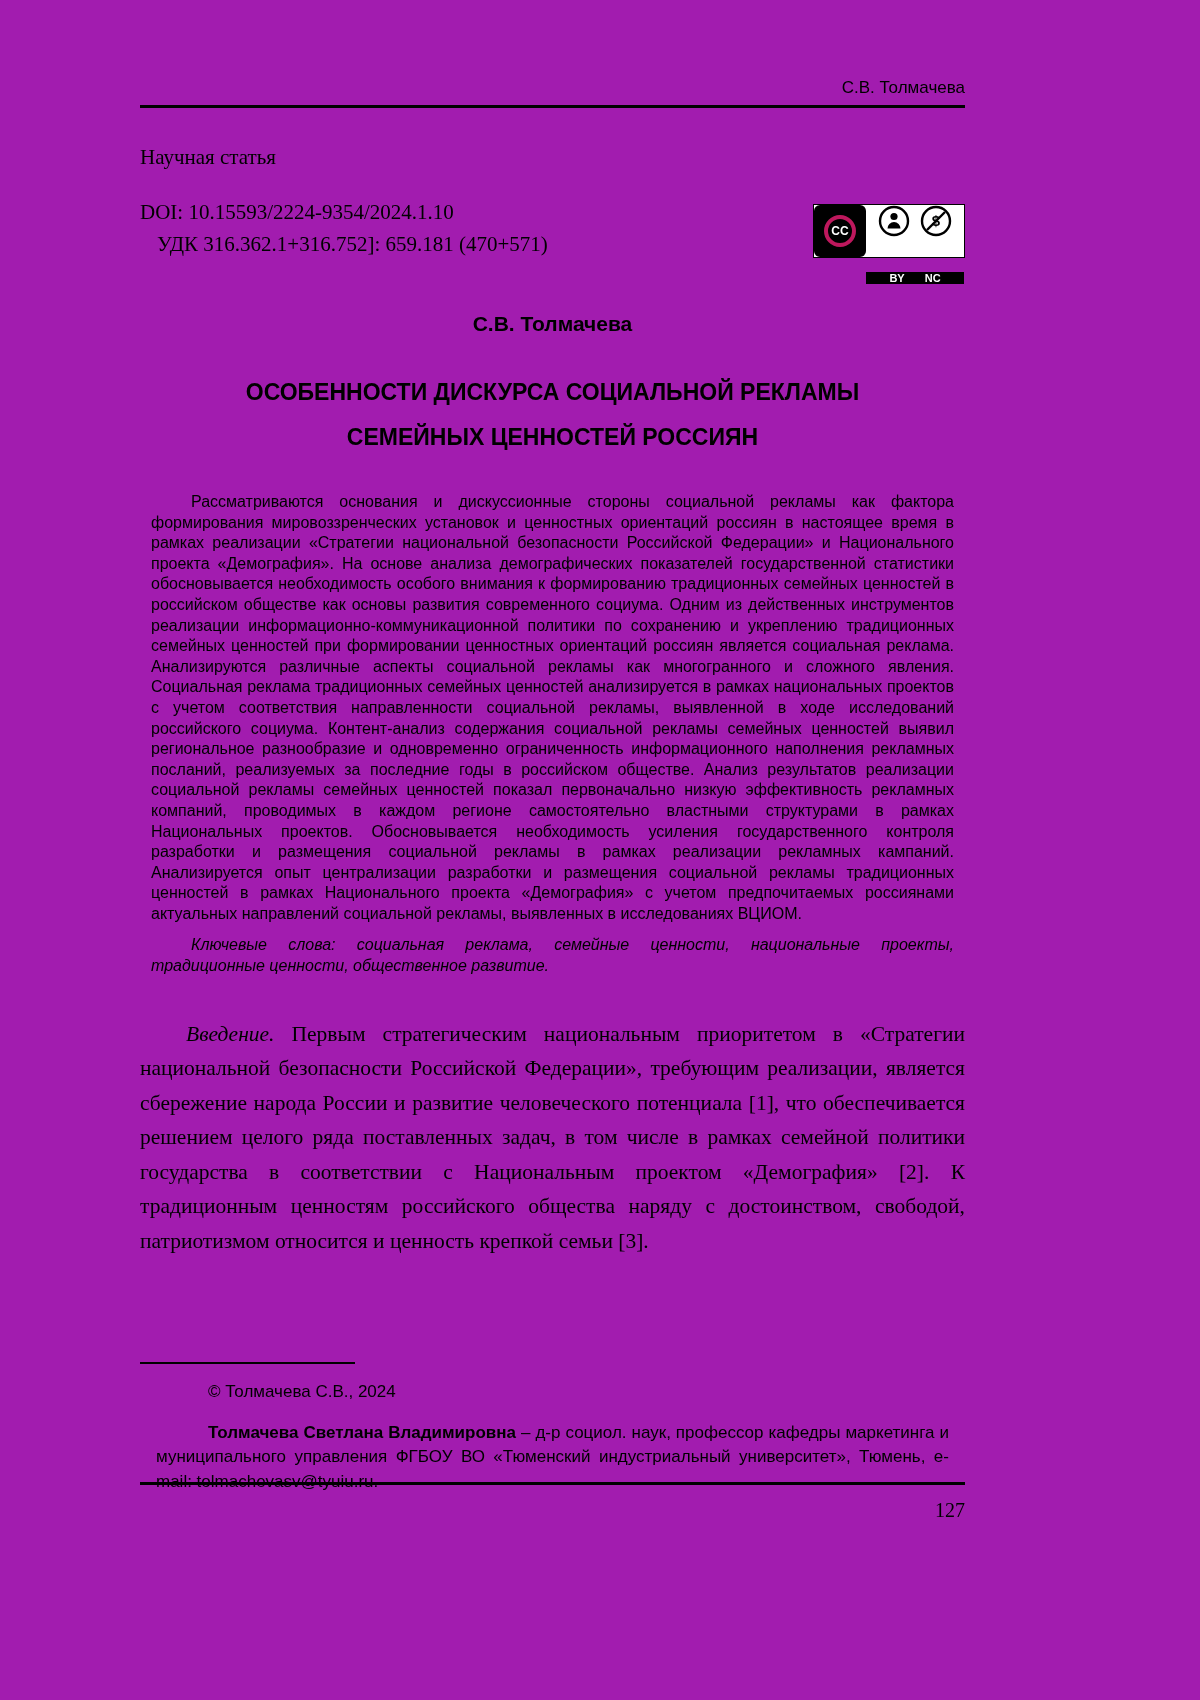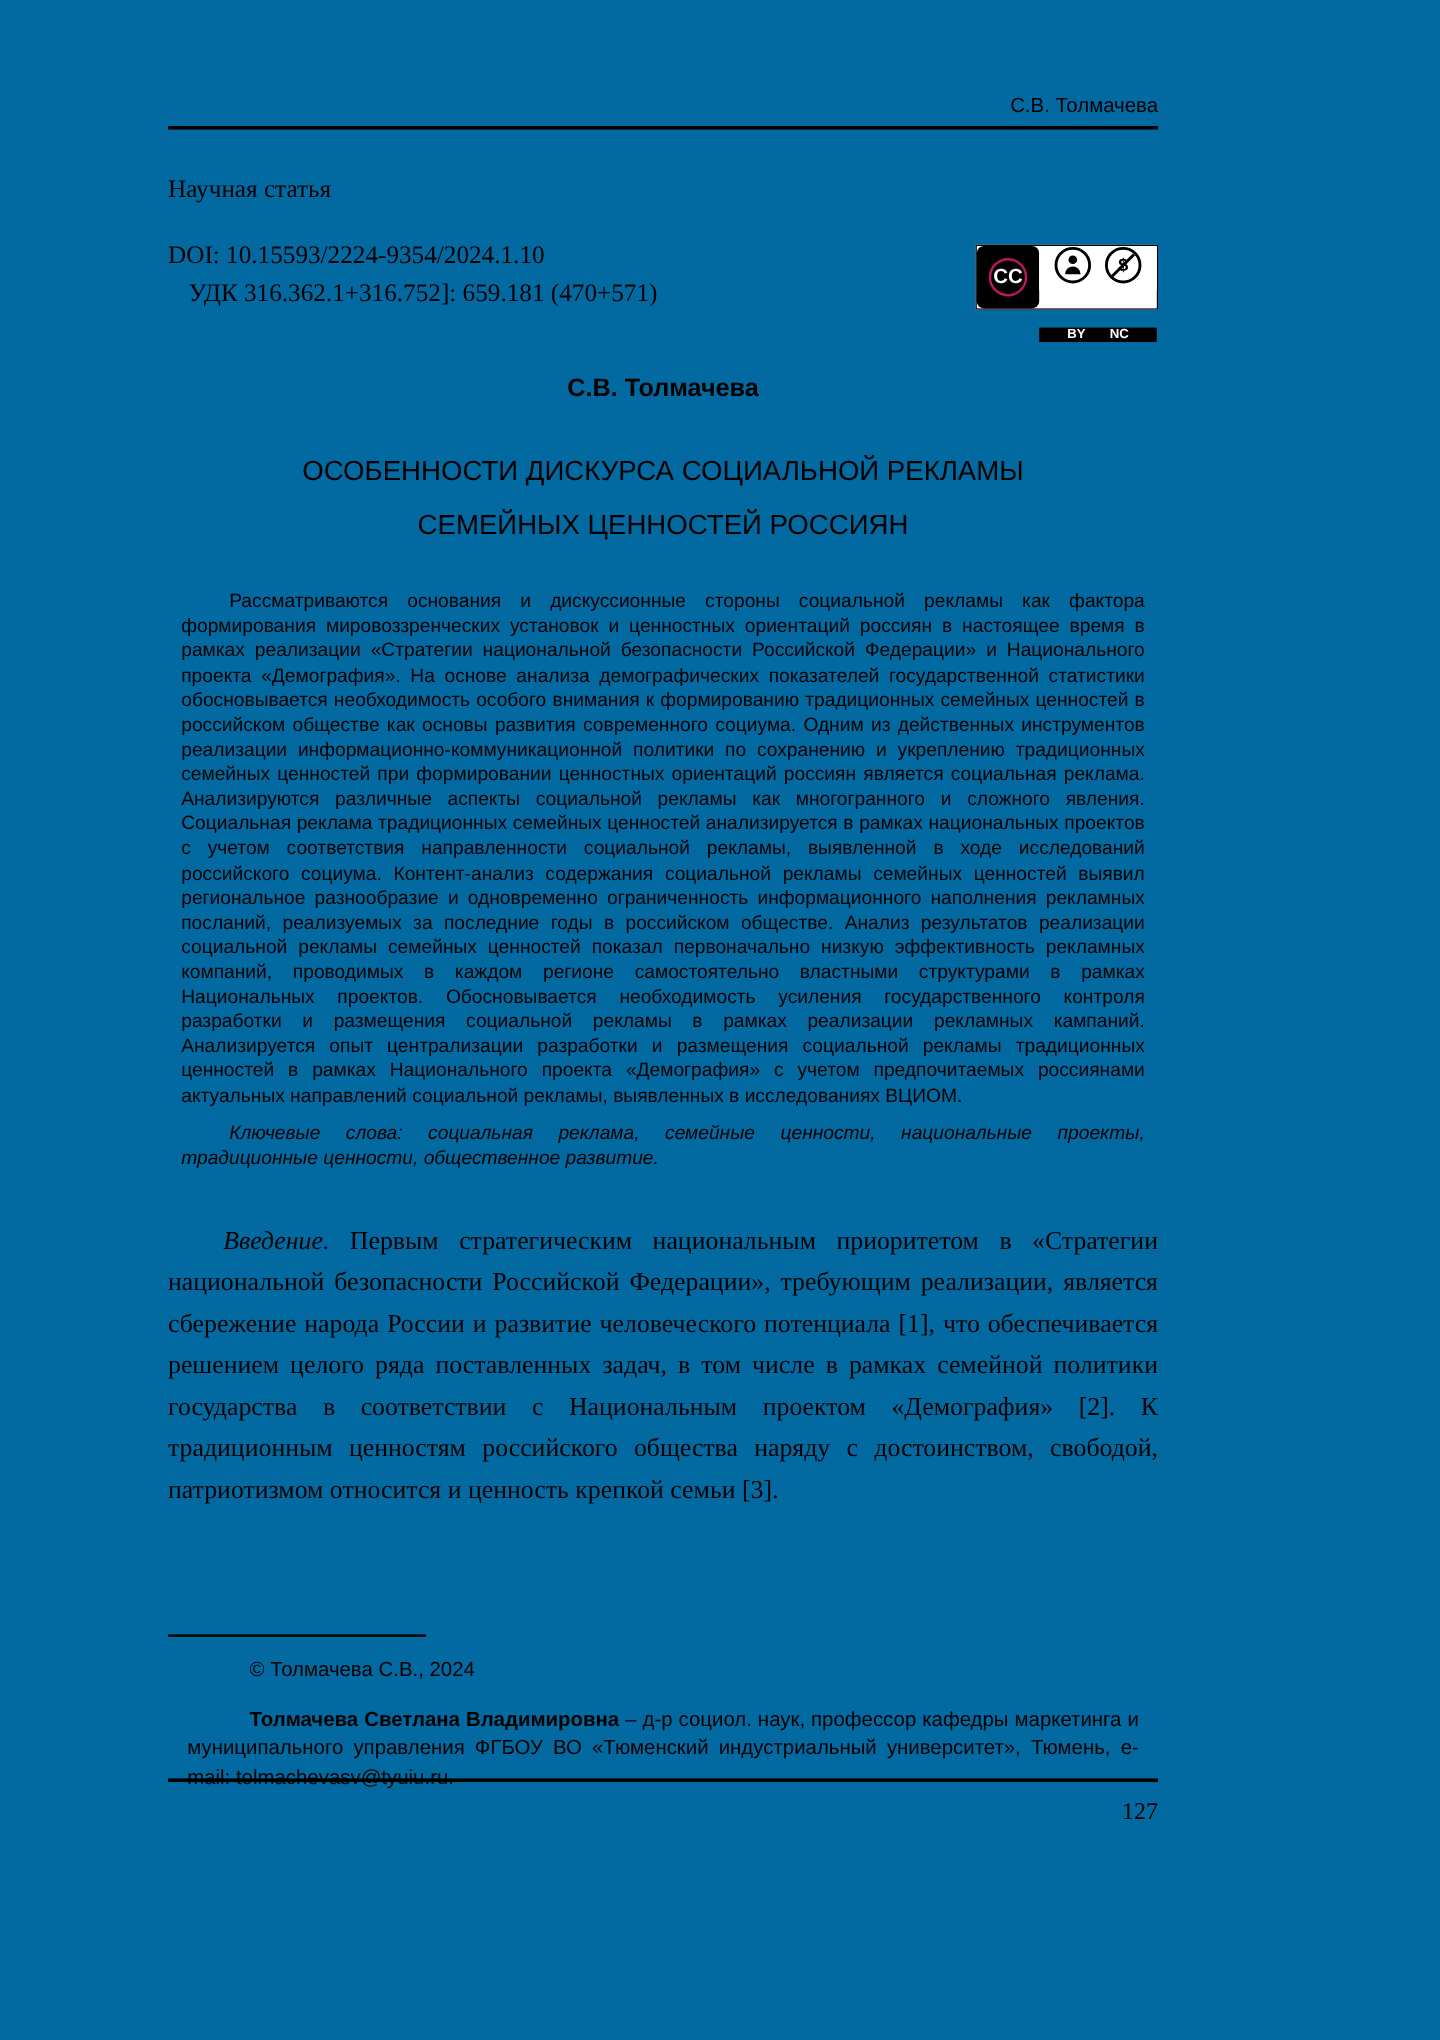--- a/index.html
+++ b/index.html
@@ -3,21 +3,21 @@
 <meta charset="utf-8">
 <style>
   html, body { margin: 0; padding: 0; background: #ffffff; }
   .page {
     position: relative;
     width: 1200px;
     height: 1700px;
     margin: 0 auto;
     box-sizing: border-box;
     padding: 78px 235px 0 140px;
-    background: #0369a1;
+    background: #a21caf;
     color: #000;
     font-family: "Liberation Serif", serif;
   }
   
   .running-head {
     text-align: right;
     font-family: "Liberation Sans", sans-serif;
     font-size: 17px;
     line-height: 20px;
   }
@@ -51,27 +51,27 @@
     width: 52px;
     background: #000;
     border-radius: 6px;
     display: flex;
     align-items: center;
     justify-content: center;
   }
   .cc-circle {
     width: 32px; height: 32px;
     border-radius: 50%;
-    border: 2px solid #be185d;
+    border: 4px solid #be185d;
     color: #fff;
     box-sizing: border-box;
     display: flex; align-items: center; justify-content: center;
     font-family: "Liberation Sans", sans-serif;
     font-weight: bold;
-    font-size: 17px;
+    font-size: 12px;
   }
   .cc-right { flex: 1; display: flex; flex-direction: column; }
   .cc-icons {
     flex: 1;
     display: flex;
     align-items: center;
     justify-content: center;
     gap: 10px;
     background: #fff;
   }
@@ -93,21 +93,21 @@
     margin-top: 54px;
     text-align: center;
     font-family: "Liberation Sans", sans-serif;
     font-weight: bold;
     font-size: 21px;
   }
   .title {
     margin-top: 34px;
     text-align: center;
     font-family: "Liberation Sans", sans-serif;
-    font-weight: normal;
+    font-weight: bold;
     font-size: 23px;
     line-height: 45px;
   }
   
   .abstract-block {
     margin-top: 32px;
     font-family: "Liberation Sans", sans-serif;
     font-size: 16px;
     line-height: 20.6px;
   }

